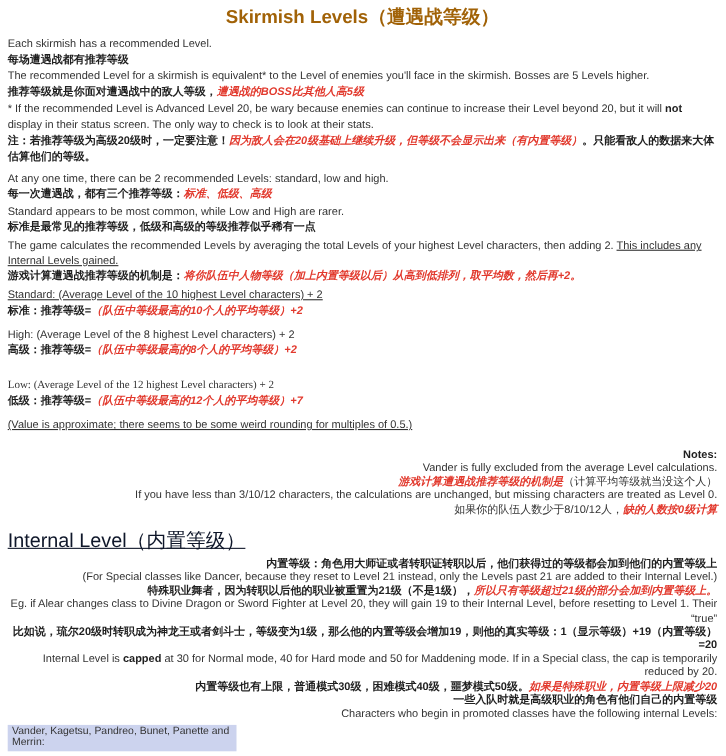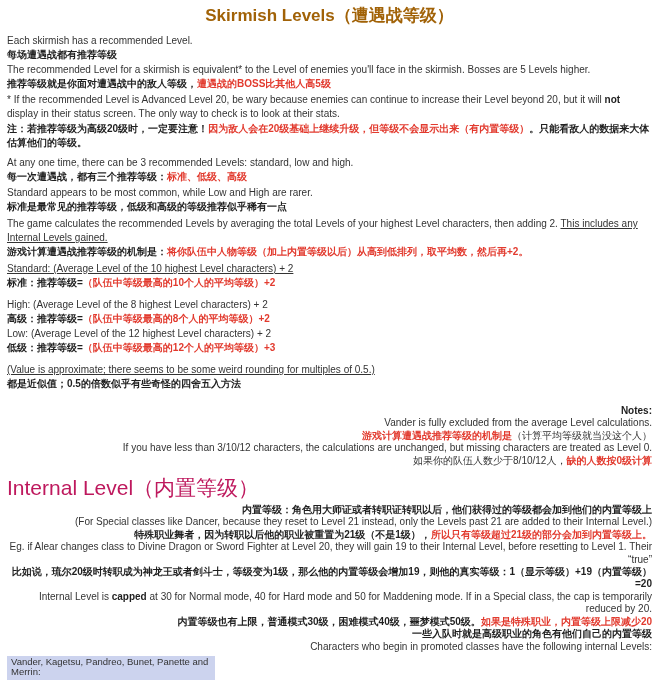--- a/index.html
+++ b/index.html
@@ -8,28 +8,29 @@
     width:660px;height:687px;overflow:hidden;background:#ffffff;
     font-family:"Liberation Sans","DejaVu Sans",sans-serif;
     color:var(--text);
   }
   main{padding:6px 8px 0 7px;}
   h1{
     font-size:17px;line-height:20px;font-weight:700;color:#a16207;
     text-align:center;margin:0 0 8px 0;
   }
   h2{
-    font-size:21px;line-height:24px;font-weight:500;color:#be185d;
+    font-size:18px;line-height:24px;font-weight:500;color:#0f172a;
     margin:9px 0 4px 0;
+    text-decoration:underline;
   }
   .line{margin:0;font-size:10px;white-space:normal;}
   #sec-skirmish .line{line-height:14px;}
   #sec-notes .line,#sec-internal .line{line-height:12.4px;text-align:right;}
   .b{font-weight:700;color:var(--dark);}
-  .red{color:var(--red);}
+  .red{color:var(--red);font-style:italic;}
   .red.b{color:var(--red);}
   .u{text-decoration:underline;}
   .table{
     width:208px;margin-top:3px;font-size:9.5px;line-height:10.5px;
   }
   .trow{padding:1px 4px 2px 4px;}
   .trow div{padding:0;}
 </style>
 </head>
 <body>
@@ -37,34 +38,33 @@
 <main>
   <h1>Skirmish Levels（遭遇战等级）</h1>
 
   <section id="sec-skirmish">
       <p class="line"><span class="">Each skirmish has a recommended Level.</span></p>
       <p class="line"><span class="b">每场遭遇战都有推荐等级</span></p>
       <p class="line" style="margin-top: 1px;"><span class="">The recommended Level for a skirmish is equivalent* to the Level of enemies you'll face in the skirmish. Bosses are 5 Levels higher.</span></p>
       <p class="line"><span class="b">推荐等级就是你面对遭遇战中的敌人等级，</span><span class="red b">遭遇战的BOSS比其他人高5级</span></p>
       <p class="line" style="margin-top: 2px;"><span class="">* If the recommended Level is Advanced Level 20, be wary because enemies can continue to increase their Level beyond 20, but it will </span><span class="b">not</span><span class=""> display in their status screen. The only way to check is to look at their stats.</span></p>
       <p class="line" style="margin-top: 1px;"><span class="b">注：若推荐等级为高级20级时，一定要注意！</span><span class="red b">因为敌人会在20级基础上继续升级，但等级不会显示出来（有内置等级）</span><span class="b">。只能看敌人的数据来大体估算他们的等级。</span></p>
-      <p class="line" style="margin-top: 6px;"><span class="">At any one time, there can be 3 recommended Levels: standard, low and high.</span></p>
+      <p class="line" style="margin-top: 6px;"><span class="">At any one time, there can be 2 recommended Levels: standard, low and high.</span></p>
       <p class="line"><span class="b">每一次遭遇战，都有三个推荐等级：</span><span class="red b">标准、低级、高级</span></p>
       <p class="line" style="margin-top: 2px;"><span class="">Standard appears to be most common, while Low and High are rarer.</span></p>
       <p class="line"><span class="b">标准是最常见的推荐等级，低级和高级的等级推荐似乎稀有一点</span></p>
       <p class="line" style="margin-top: 3px;"><span class="">The game calculates the recommended Levels by averaging the total Levels of your highest Level characters, then adding 2. </span><span class="u">This includes any Internal Levels gained.</span></p>
       <p class="line"><span class="b">游戏计算遭遇战推荐等级的机制是：</span><span class="red b">将你队伍中人物等级（加上内置等级以后）从高到低排列，取平均数，然后再+2。</span></p>
       <p class="line" style="margin-top: 3px; text-decoration: underline;"><span class="">Standard: (Average Level of the 10 highest Level characters) + 2</span></p>
       <p class="line"><span class="b">标准：推荐等级=</span><span class="red b">（队伍中等级最高的10个人的平均等级）+2</span></p>
       <p class="line" style="margin-top: 8px;"><span class="">High: (Average Level of the 8 highest Level characters) + 2</span></p>
       <p class="line"><span class="b">高级：推荐等级=</span><span class="red b">（队伍中等级最高的8个人的平均等级）+2</span></p>
-      <p class="line" style="margin-top: 1px;"><span class="">Low: (Average Level of the 12 highest Level characters) + 2</span></p>
-      <p class="line"><span class="b">低级：推荐等级=</span><span class="red b">（队伍中等级最高的12个人的平均等级）+3</span></p>
+      <p class="line" style="margin-top: 18px; font-family: Liberation Serif, serif;"><span class="">Low: (Average Level of the 12 highest Level characters) + 2</span></p>
+      <p class="line"><span class="b">低级：推荐等级=</span><span class="red b">（队伍中等级最高的12个人的平均等级）+7</span></p>
       <p class="line" style="margin-top: 8px; text-decoration: underline;"><span class="">(Value is approximate; there seems to be some weird rounding for multiples of 0.5.)</span></p>
-      <p class="line"><span class="b">都是近似值；0.5的倍数似乎有些奇怪的四舍五入方法</span></p>
     </section>
 
   <section id="sec-notes">
       <p class="line" style="margin-top: 14px;"><span class="b">Notes:</span></p>
       <p class="line"><span class="">Vander is fully excluded from the average Level calculations.</span></p>
       <p class="line"><span class="red b">游戏计算遭遇战推荐等级的机制是</span><span class="">（计算平均等级就当没这个人）</span></p>
       <p class="line"><span class="">If you have less than 3/10/12 characters, the calculations are unchanged, but missing characters are treated as Level 0.</span></p>
       <p class="line"><span class="">如果你的队伍人数少于8/10/12人，</span><span class="red b">缺的人数按0级计算</span></p>
     </section>
 

